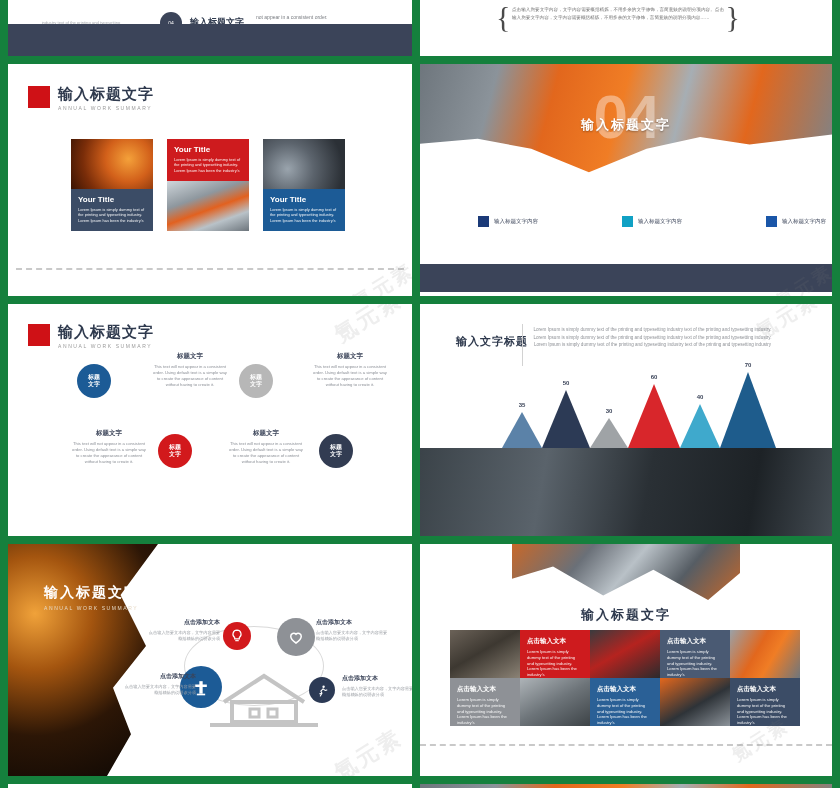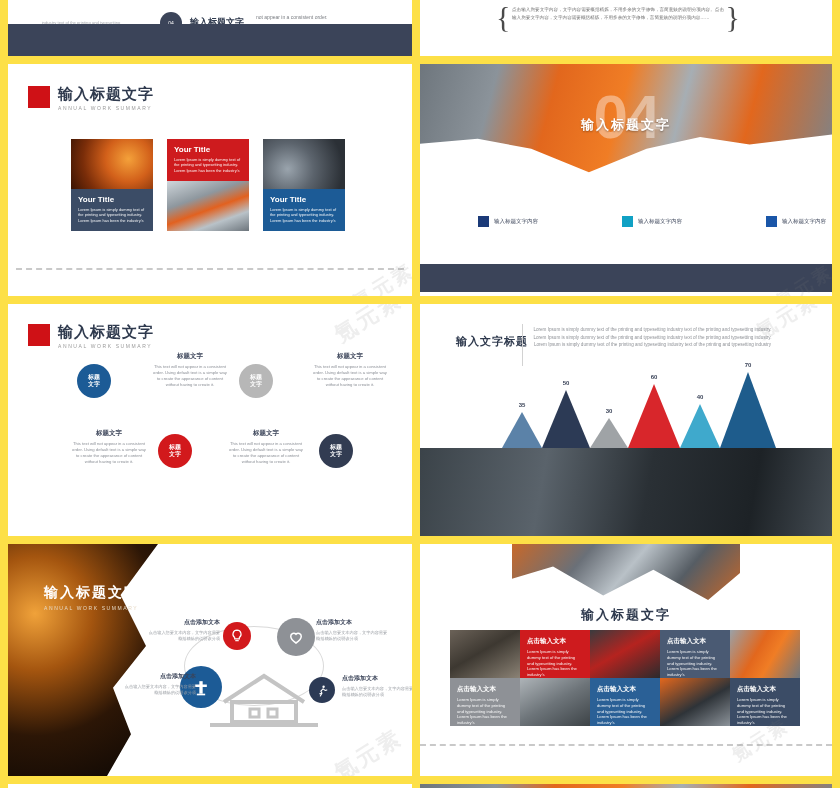--- a/index.html
+++ b/index.html
@@ -5,21 +5,21 @@
   * { box-sizing: border-box; margin: 0; padding: 0; }
   html, body {
     width: 840px; height: 788px;
     background: #dedad6;
     font-family: "Liberation Sans", sans-serif;
     overflow: hidden;
   }
   .gallery {
     position: relative;
     width: 840px; height: 788px;
-    background: #fde047;
+    background: #15803d;
   }
   .slide {
     position: absolute;
     background: #ffffff;
     overflow: hidden;
   }
   
   .col-l { left: 8px; width: 404px; }
   .col-r { left: 420px; width: 412px; }
   .row-0 { top: -176px; height: 232px; }

